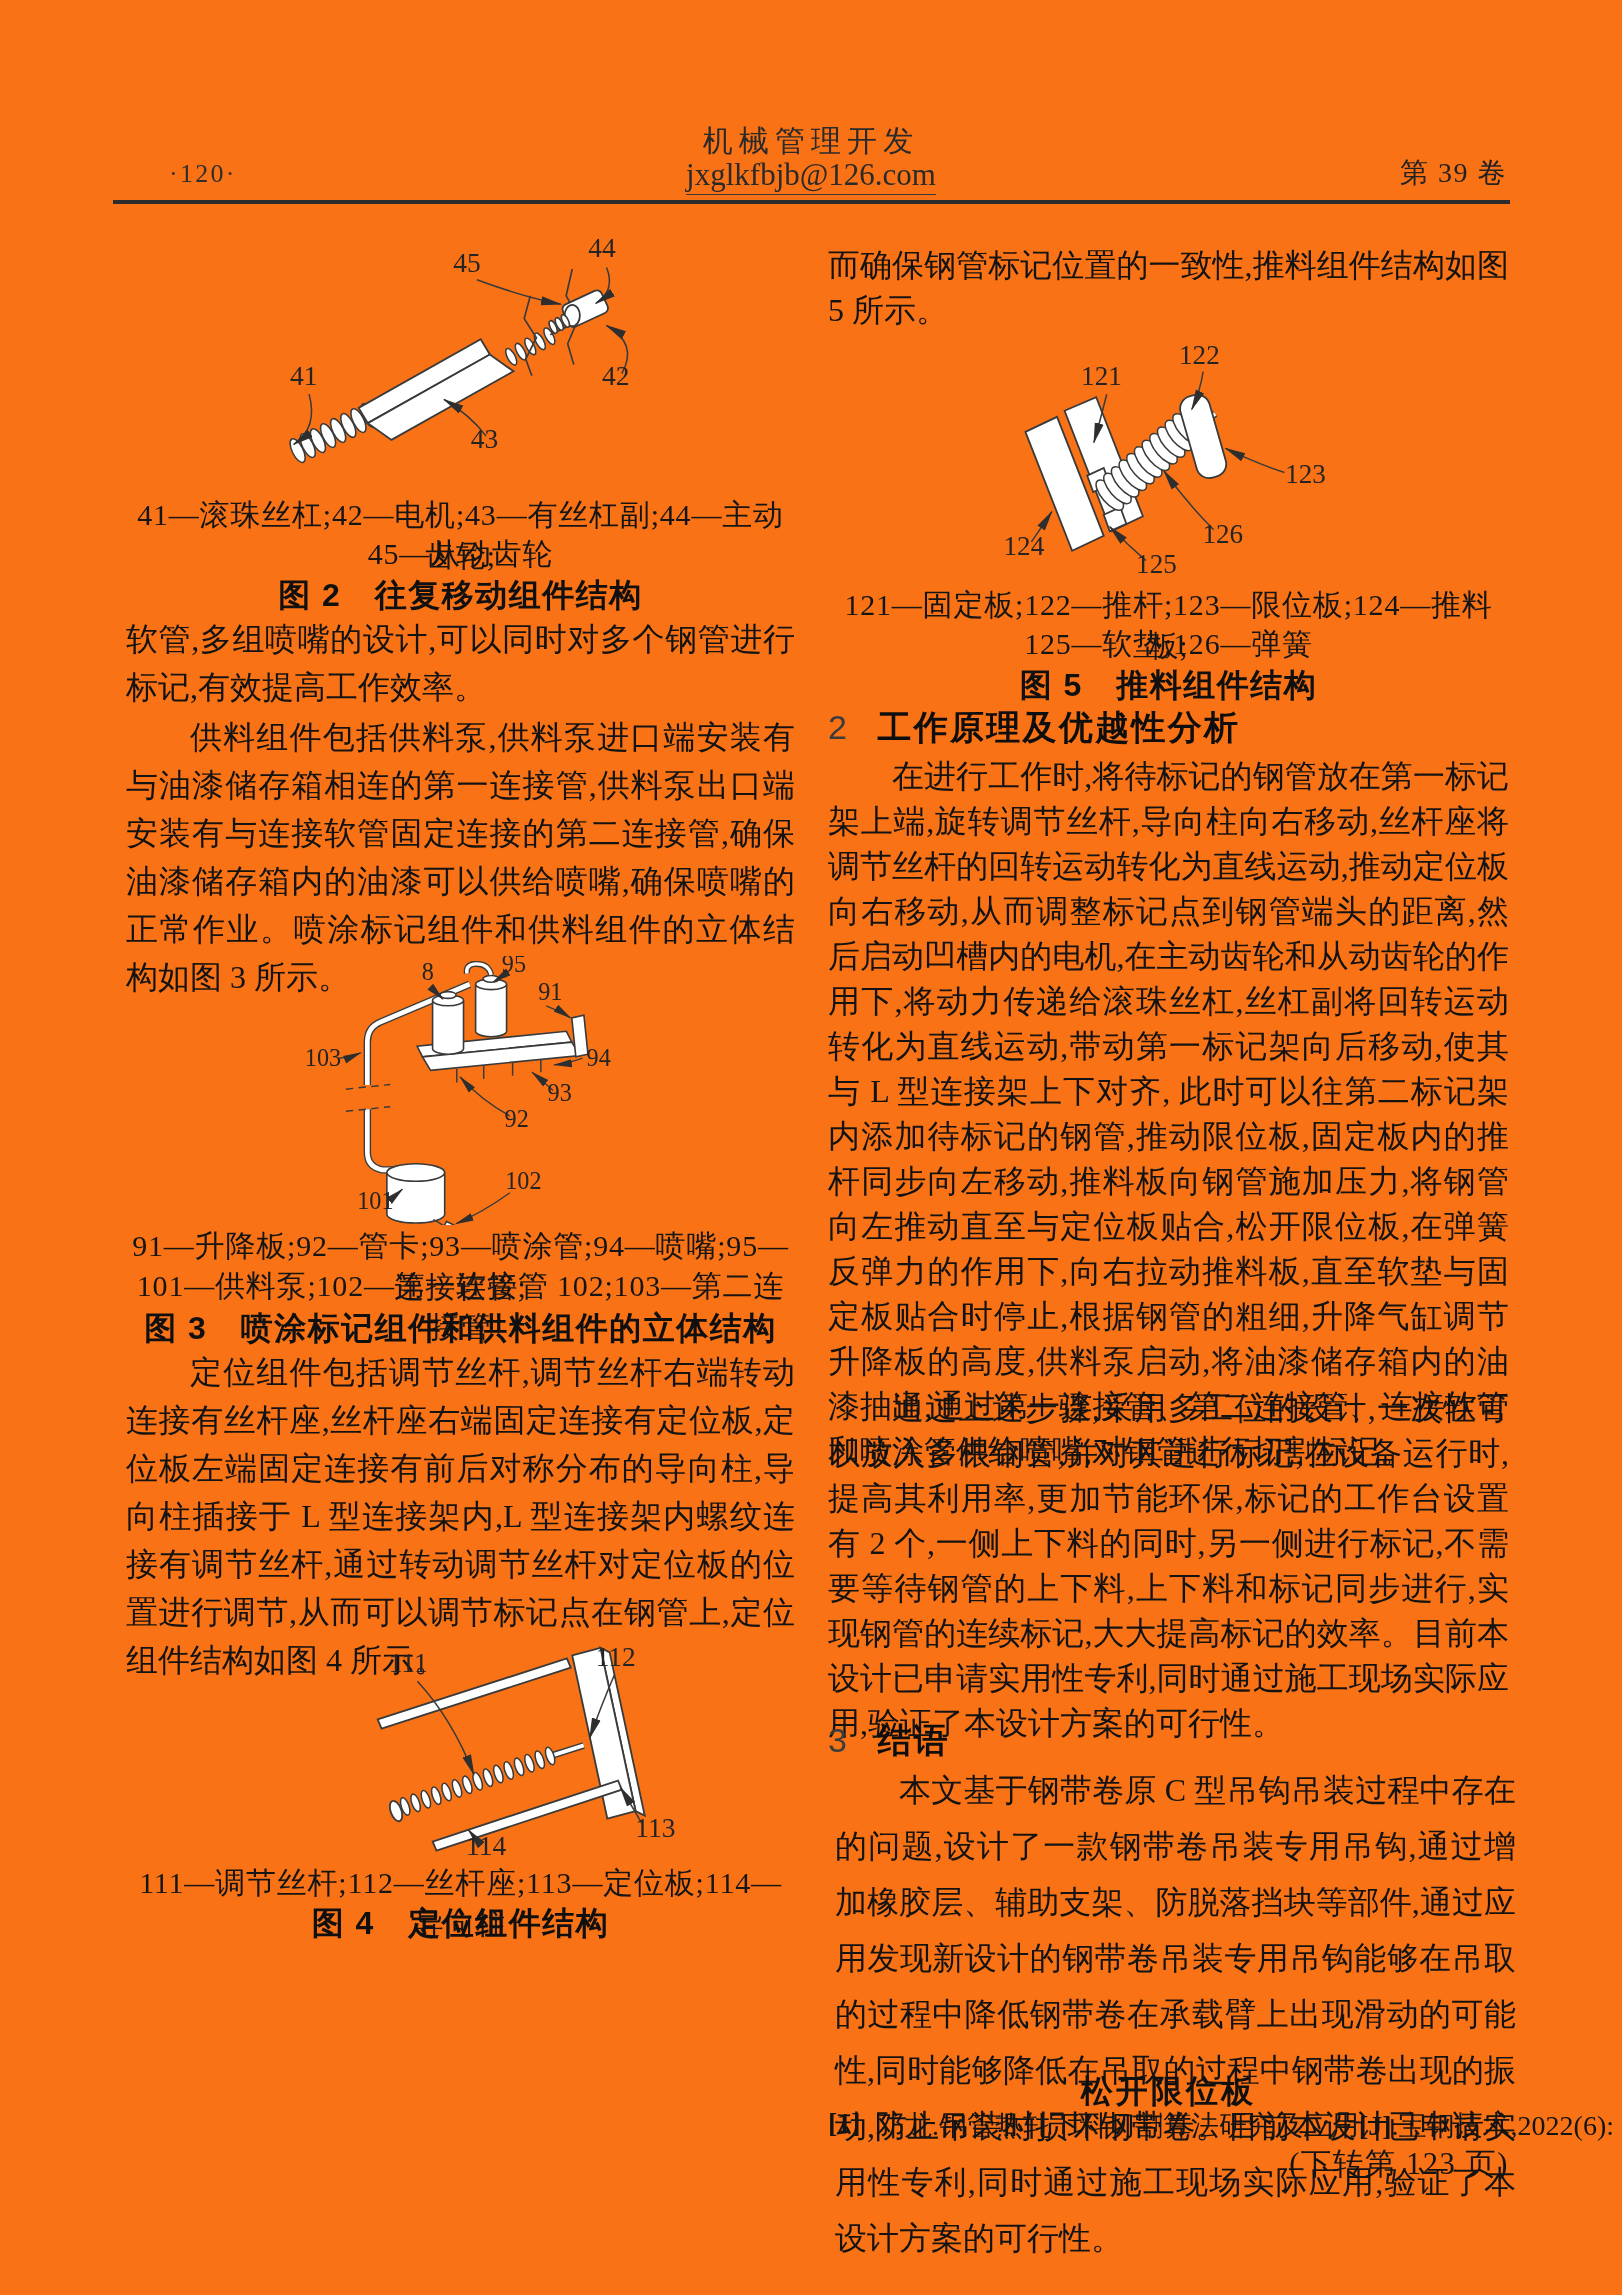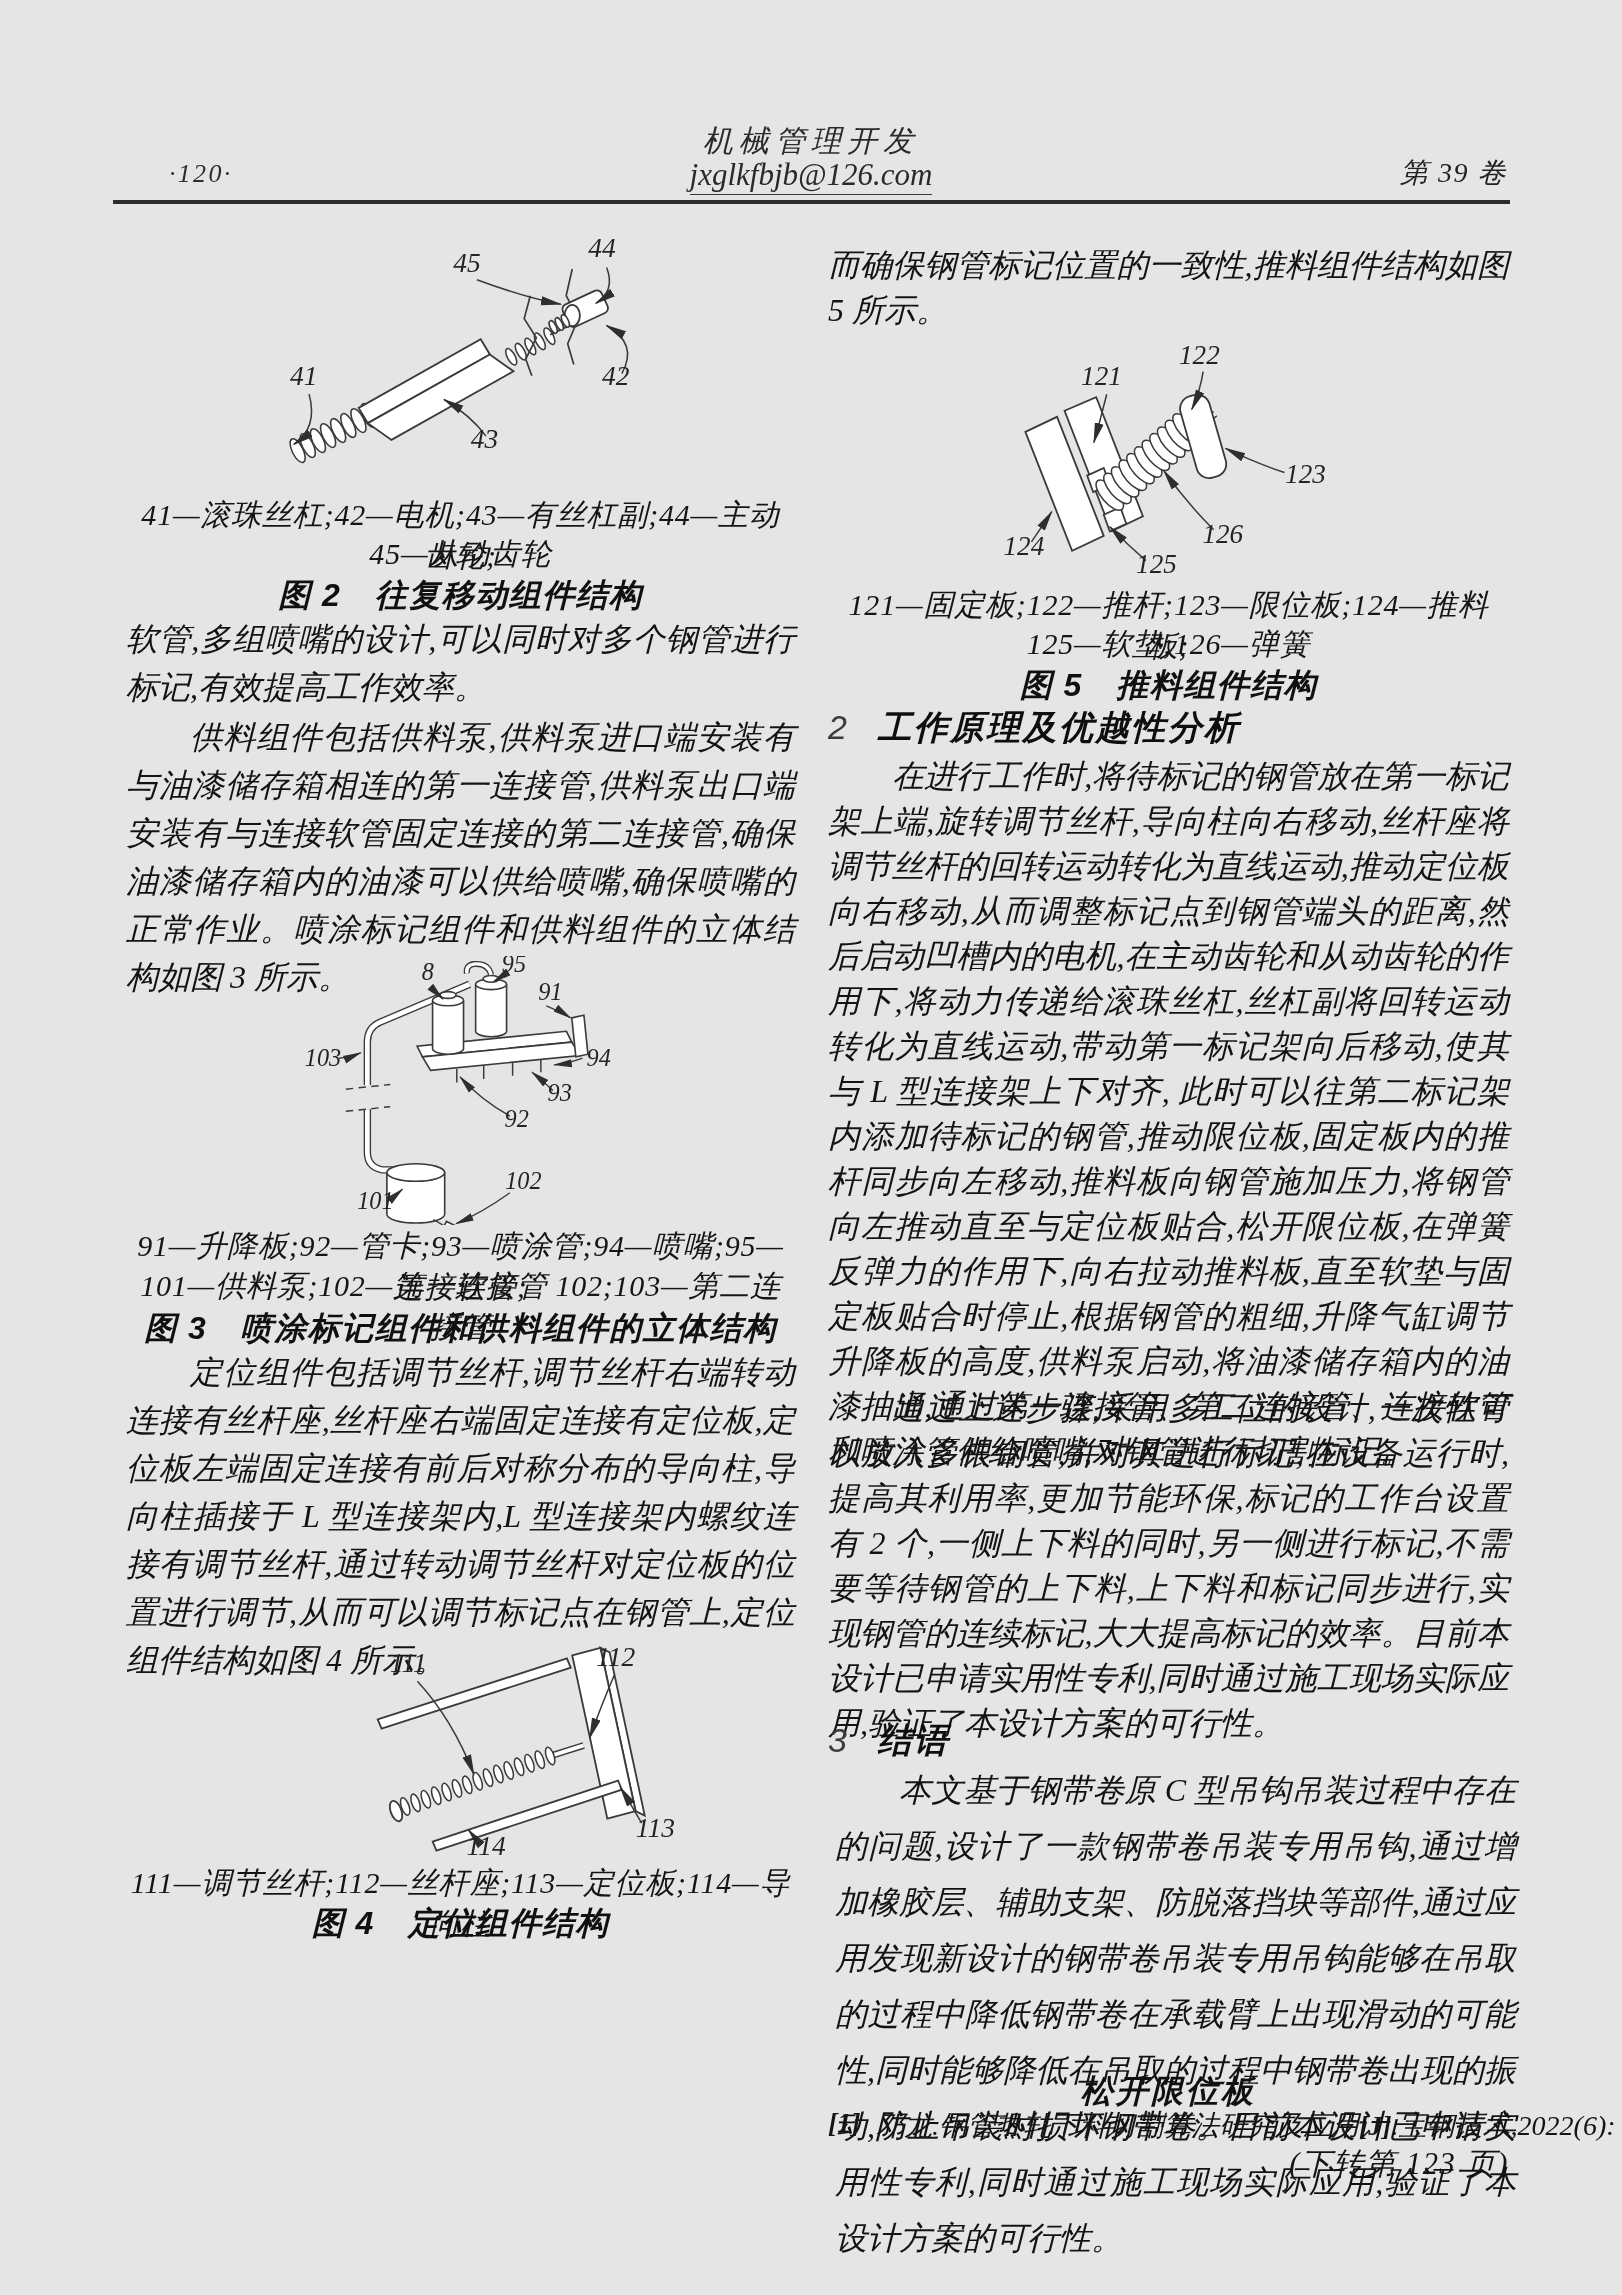--- a/index.html
+++ b/index.html
@@ -1,17 +1,17 @@
 <!DOCTYPE html>
 <html style="font-size:12.2px"><head>
 <meta charset="utf-8">
 <style>
   html,body{margin:0;padding:0;background:#888;}
-  .page{position:relative;width:1622px;height:2295px;background:#e5e5e5;
-        font-family:"Liberation Serif","DejaVu Serif",serif;color:#161616;overflow:hidden;font-style:italic;}
+  .page{position:relative;width:1622px;height:2295px;background:#f97316;
+        font-family:"Liberation Serif","DejaVu Serif",serif;color:#161616;overflow:hidden;}
   .abs{position:absolute;}
   
   .hdr-title{top:121px;left:0;width:100%;text-align:center;font-size:30px;letter-spacing:6.1px;color:#2a2a2a;}
   .hdr-mail{top:157px;left:0;width:100%;text-align:center;font-size:31px;color:#2a2a2a;}
   .hdr-mail span{border-bottom:1.5px solid #3a3a3a;padding-bottom:1.5px;}
   .hdr-pageno{top:159px;left:169px;font-size:26px;letter-spacing:2.3px;color:#2e2e2e;}
   .hdr-vol{top:154px;right:115px;font-size:28px;letter-spacing:1.5px;color:#222;}
   .hdr-rule{top:200px;left:113px;width:1397px;height:3.8px;background:#2c2c2c;}
   
   .lcol{left:126px;width:669px;}

